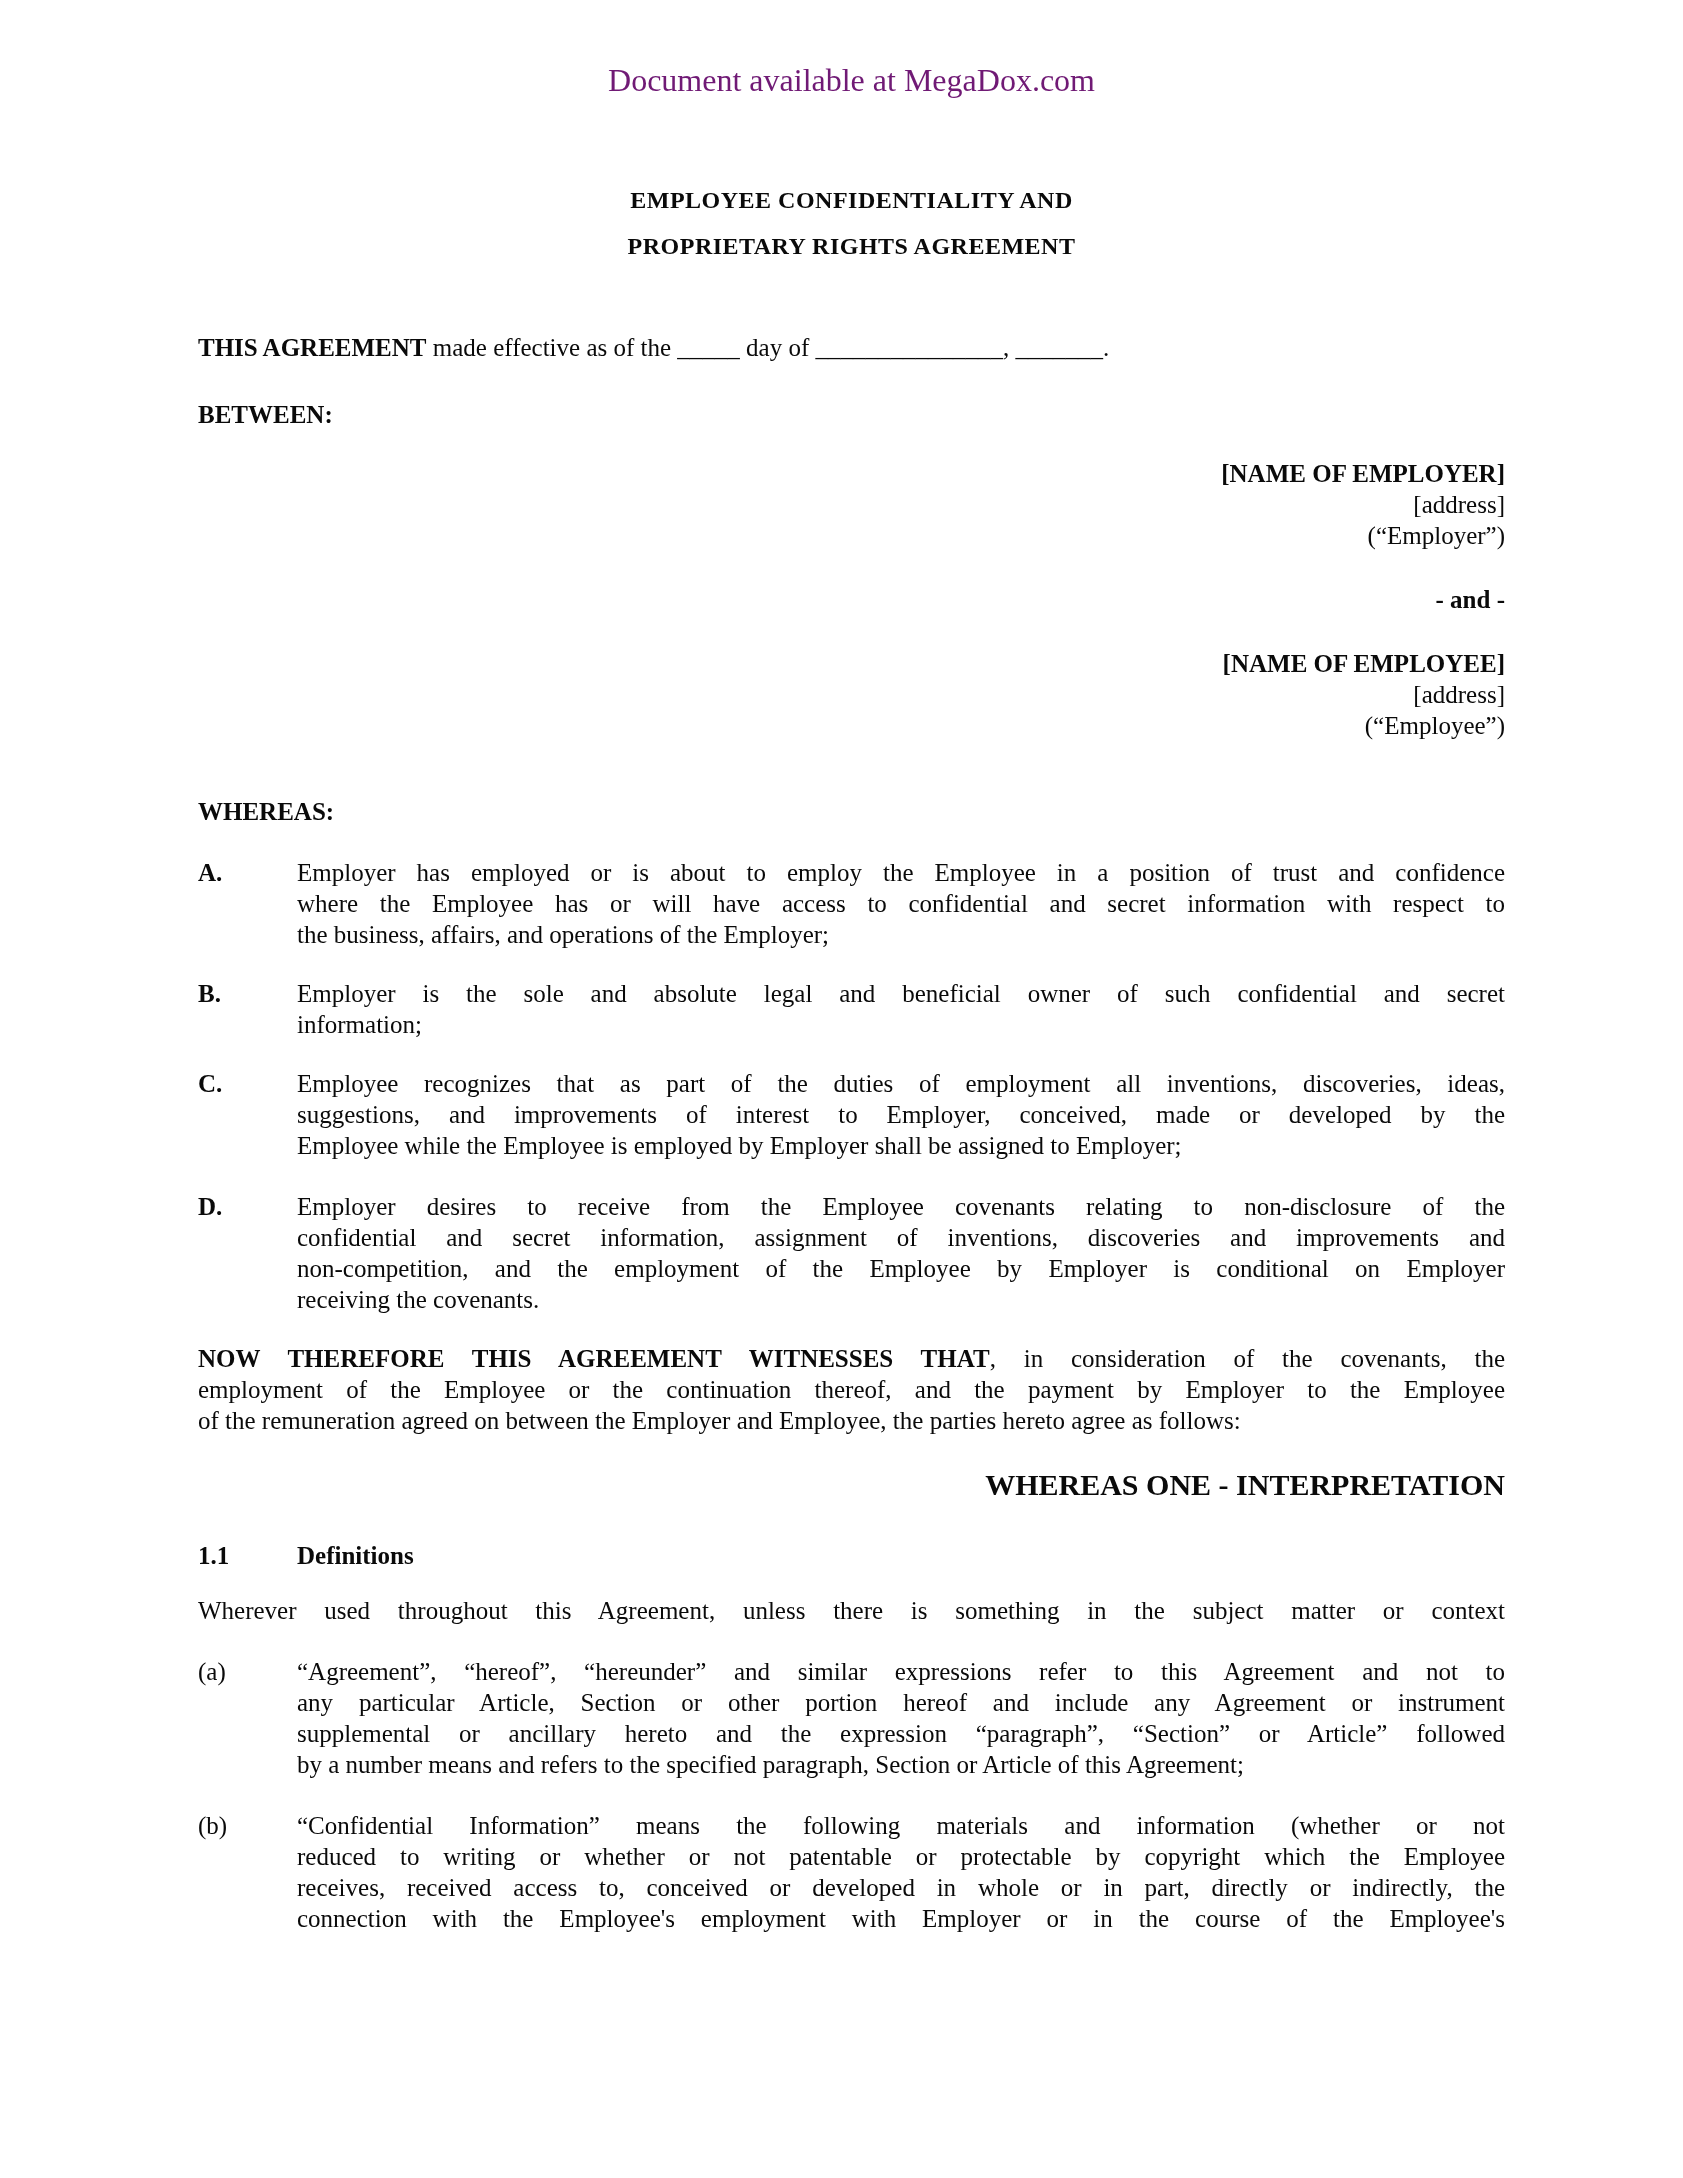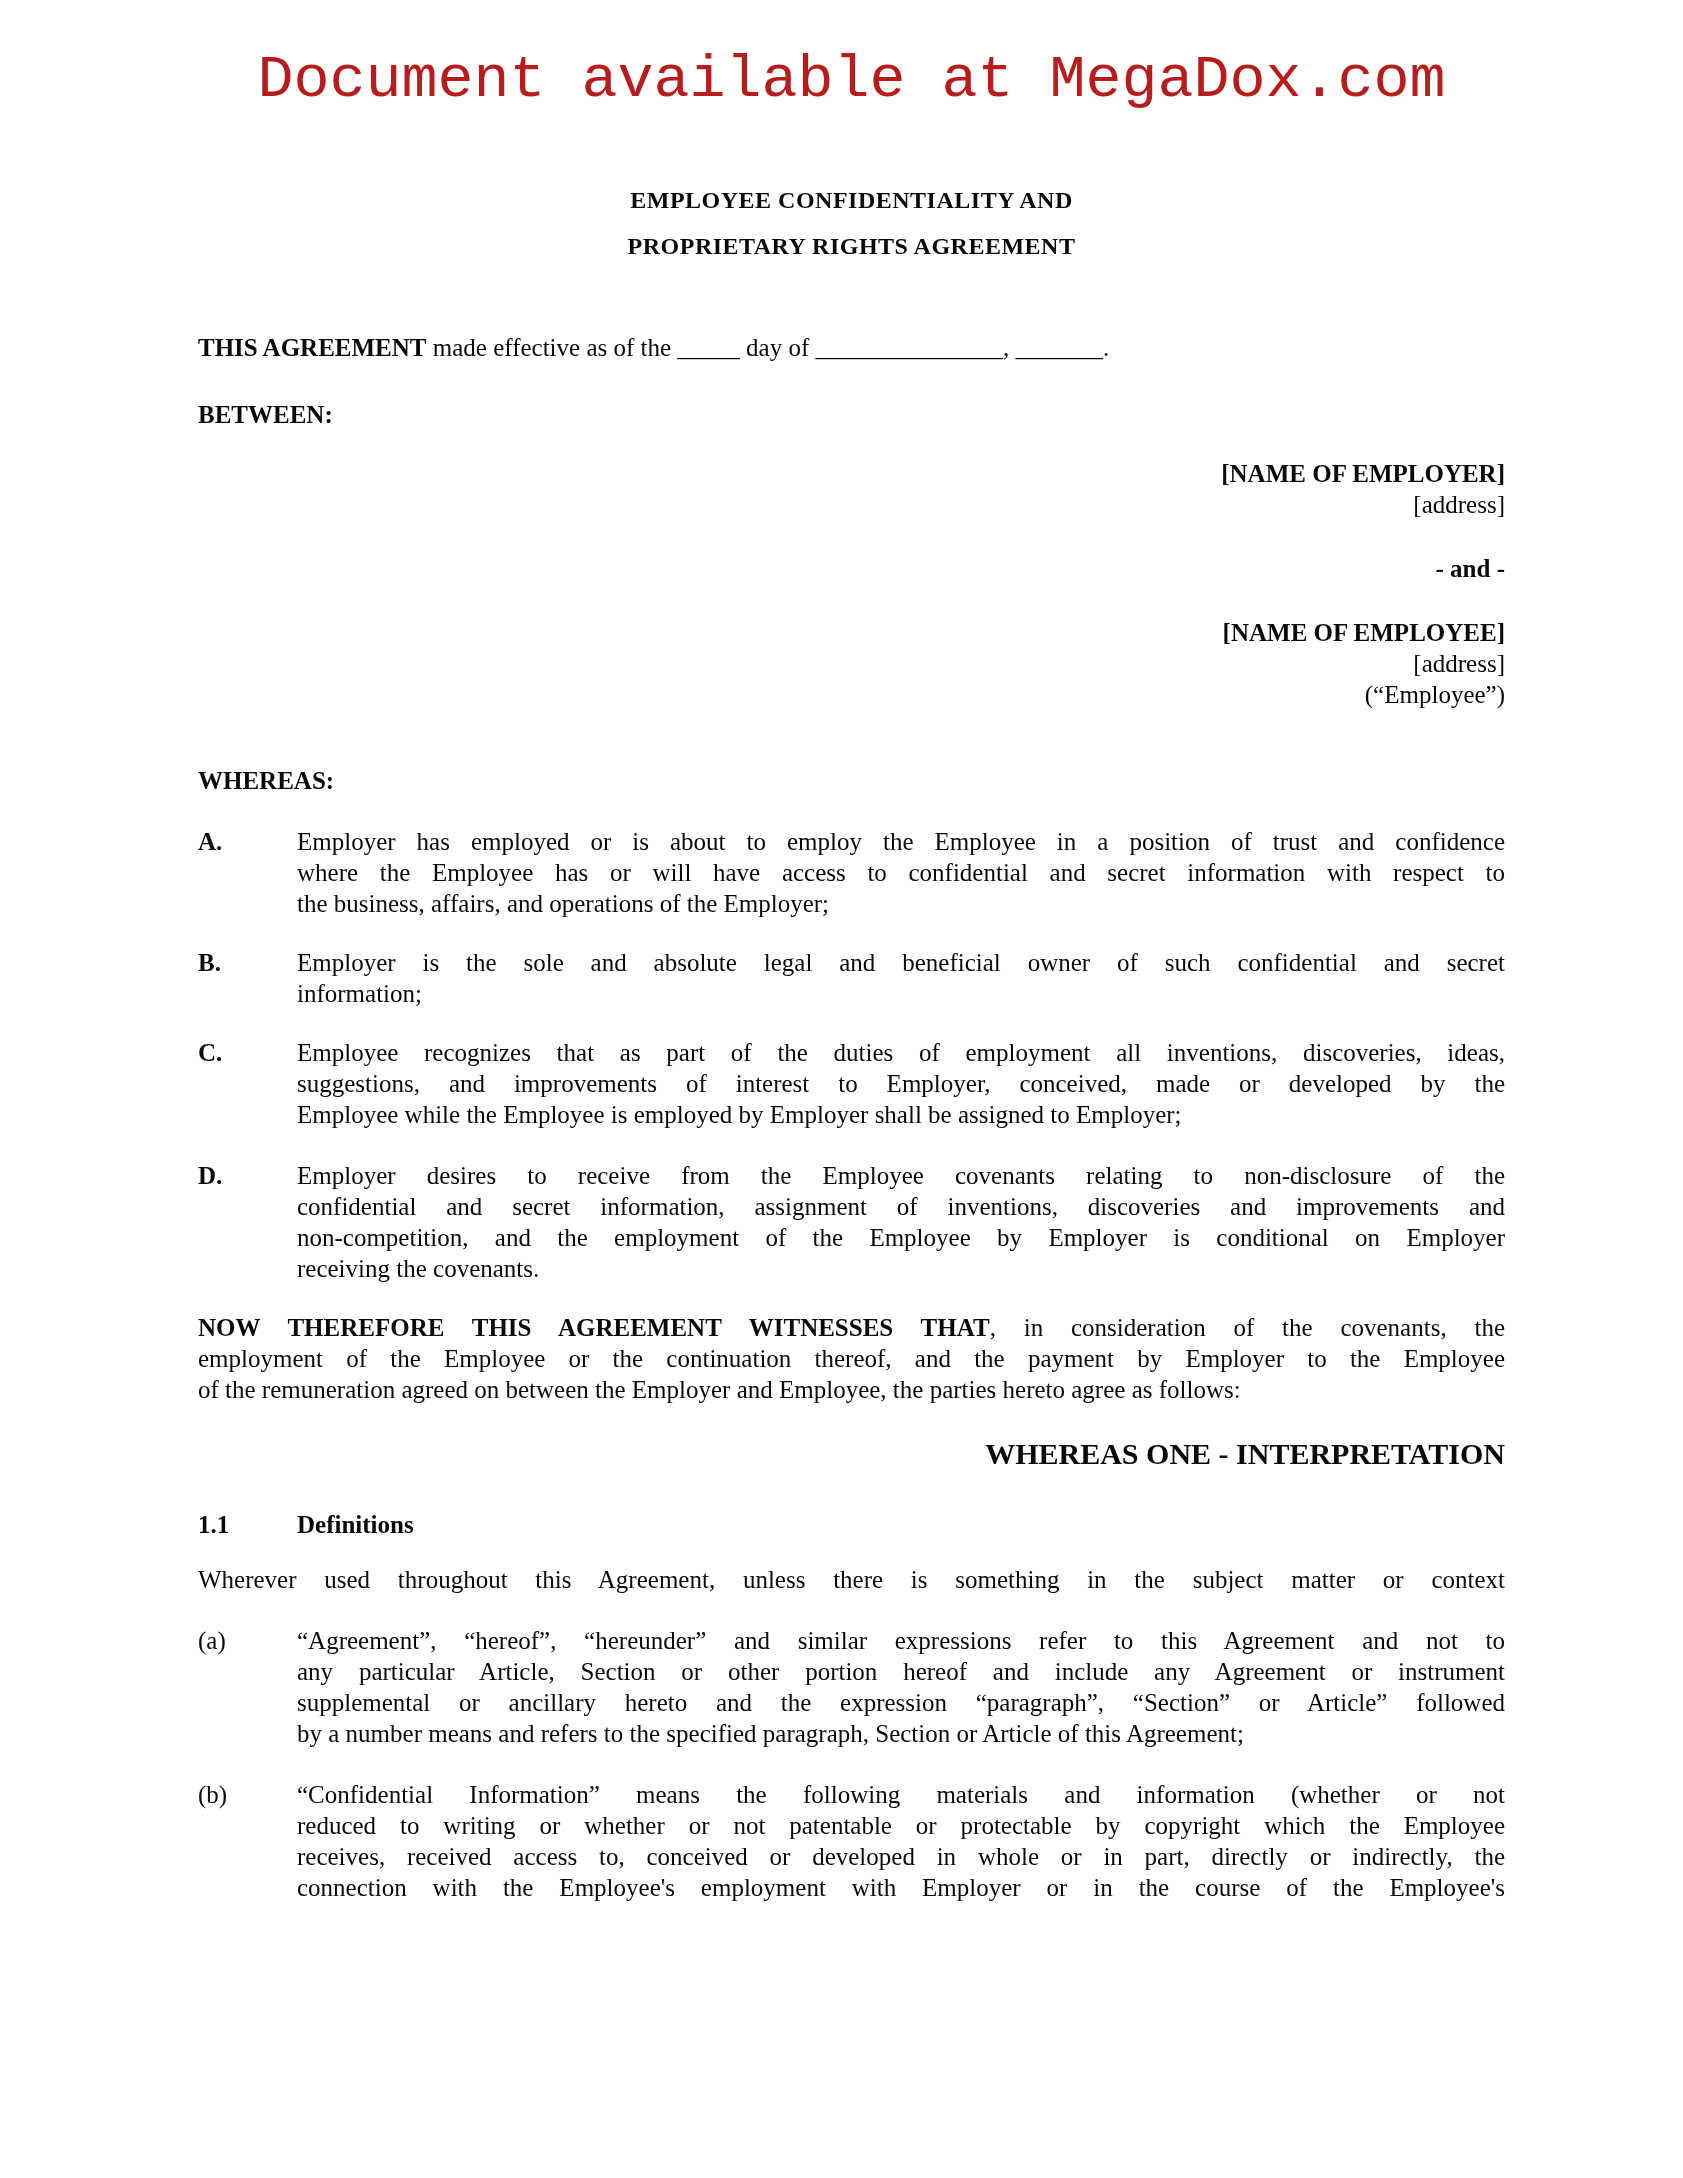--- a/index.html
+++ b/index.html
@@ -19,24 +19,24 @@
     line-height: 31px;
   }
   #content {
     box-sizing: border-box;
     width: 1683px;
     padding: 0 178px 0 198px;
   }
   .watermark {
     margin-top: 55px;
     text-align: center;
-    font-family: Liberation Mono, monospace;
-    font-size: 60px;
+    font-family: Liberation Serif, serif;
+    font-size: 32px;
     line-height: 51px;
-    color: #b91c1c;
+    color: #701a75;
     font-weight: normal;
   }
   .doc-title {
     margin-top: 71px;
     text-align: center;
     font-weight: bold;
     font-size: 24px;
     line-height: 46px;
     letter-spacing: 0.5px;
   }
@@ -77,20 +77,21 @@
     <div id="doc-body">
         <div class="block t-para sp-3xl">
           <div class="line"><span class="b">THIS AGREEMENT</span><span> made effective as of the _____ day of _______________, _______.</span></div>
         </div>
         <div class="block t-para sp-xl">
           <div class="line"><span class="b">BETWEEN:</span></div>
         </div>
         <div class="block t-center sp-sm">
           <div class="line"><span class="b">[NAME OF EMPLOYER]</span></div>
           <div class="line"><span>[address]</span></div>
+          <div class="line"><span>(“Employer”)</span></div>
         </div>
         <div class="block t-center sp-lg">
           <div class="line"><span class="b">- and -</span></div>
         </div>
         <div class="block t-center sp-lg">
           <div class="line"><span class="b">[NAME OF EMPLOYEE]</span></div>
           <div class="line"><span>[address]</span></div>
           <div class="line"><span>(“Employee”)</span></div>
         </div>
         <div class="block t-para sp-2xl">

